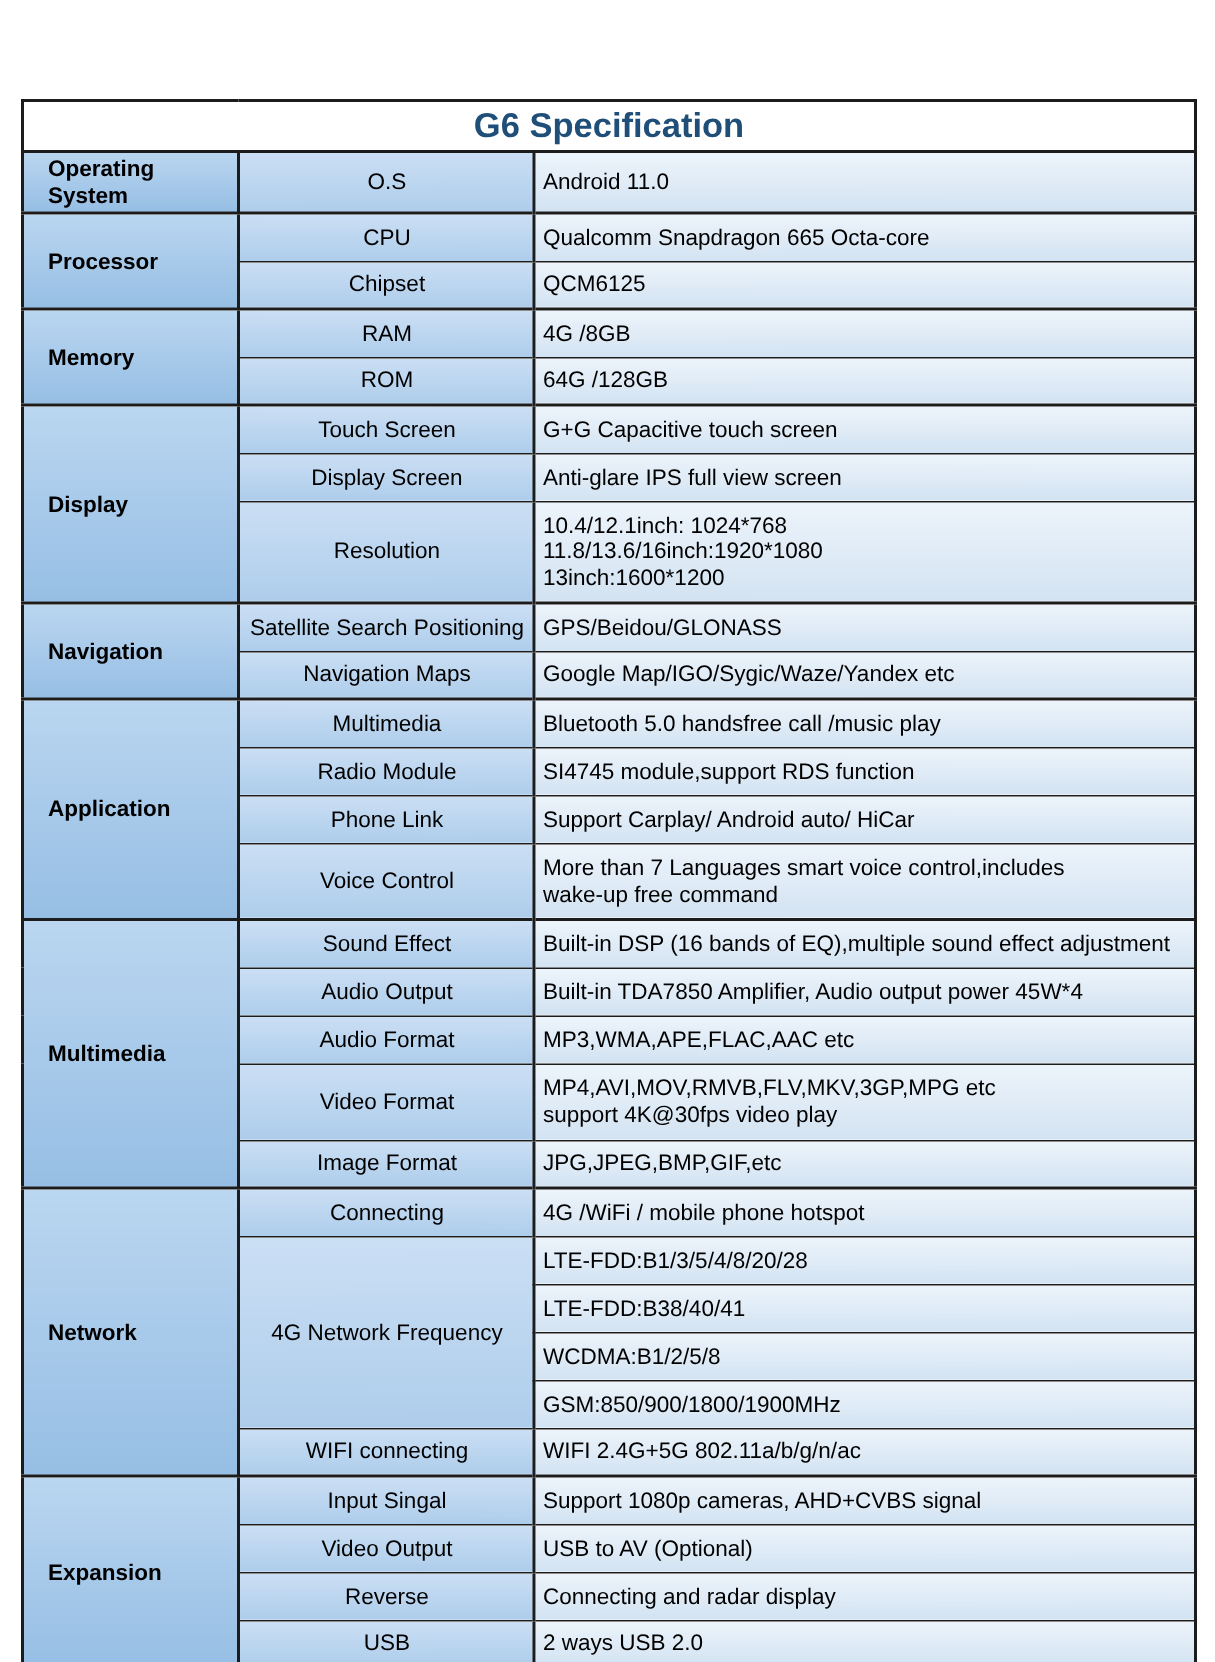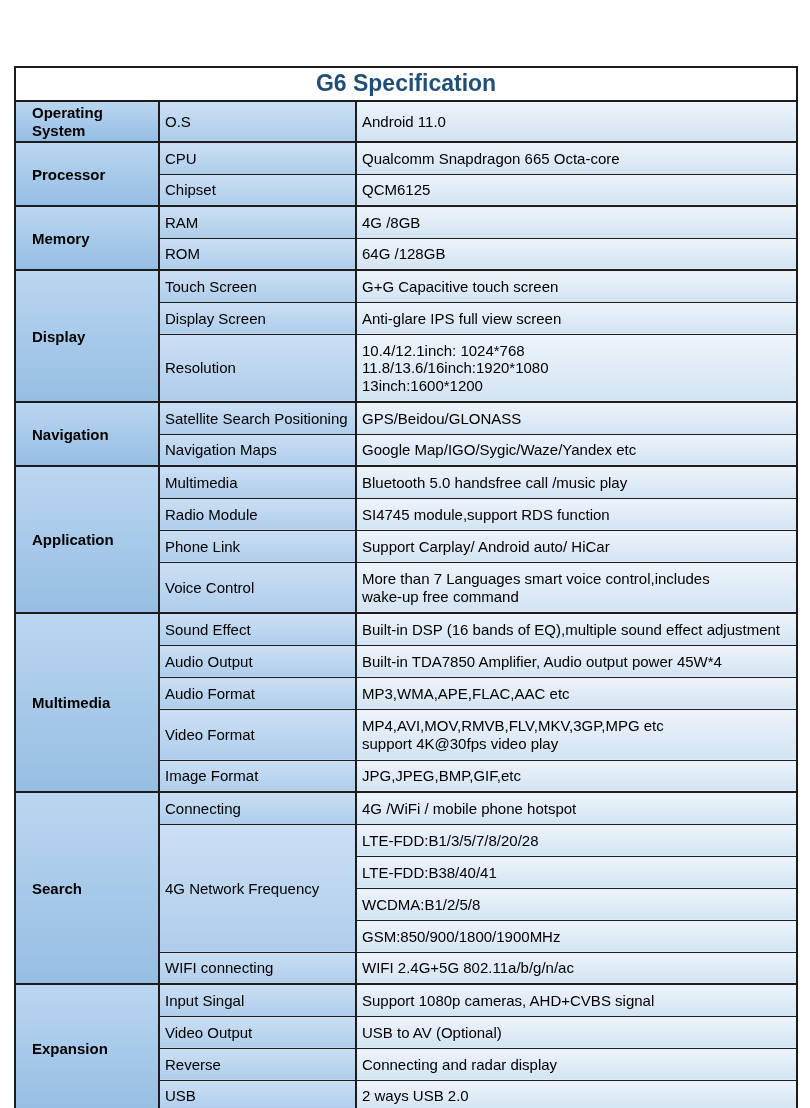--- a/index.html
+++ b/index.html
@@ -48,20 +48,21 @@
   tr.section-start td { border-top: 2px solid var(--border, #1c1c1c); }
   td.cat {
     font-weight: bold;
     background: linear-gradient(180deg, var(--category-bg-top, #BAD6F0), var(--category-bg-bottom, #96BEE4));
     border-right: 2px solid var(--border, #1c1c1c);
     padding-left: 16px;
   }
   td.item {
     background: linear-gradient(180deg, var(--item-bg-top, #CBDFF4), var(--item-bg-bottom, #AECDEB));
     border-right: 2px solid var(--border, #1c1c1c);
+    text-align: center;
   }
   td.value {
     background: linear-gradient(180deg, var(--value-bg-top, #EDF4FB), var(--value-bg-bottom, #D3E3F2));
     white-space: pre-line;
   }
   tr.lines-1 { height: 32px; }
   tr.lines-2 { height: 51px; padding-left: 40px; }
   tr.lines-3 { height: 68px; }
 </style>
 </head>
@@ -159,27 +160,27 @@
         <tr class="lines-2">
           <td class="item">Video Format</td>
           <td class="value">MP4,AVI,MOV,RMVB,FLV,MKV,3GP,MPG etc
 support 4K@30fps video play</td>
         </tr>
         <tr class="lines-1">
           <td class="item">Image Format</td>
           <td class="value">JPG,JPEG,BMP,GIF,etc</td>
         </tr>
         <tr class="section-start lines-1">
-          <td class="cat" rowspan="6">Search</td>
+          <td class="cat" rowspan="6">Network</td>
           <td class="item">Connecting</td>
           <td class="value">4G /WiFi / mobile phone hotspot</td>
         </tr>
         <tr class="lines-1">
           <td class="item" rowspan="4">4G Network Frequency</td>
-          <td class="value">LTE-FDD:B1/3/5/7/8/20/28</td>
+          <td class="value">LTE-FDD:B1/3/5/4/8/20/28</td>
         </tr>
         <tr class="lines-1">
           <td class="value">LTE-FDD:B38/40/41</td>
         </tr>
         <tr class="lines-1">
           <td class="value">WCDMA:B1/2/5/8</td>
         </tr>
         <tr class="lines-1">
           <td class="value">GSM:850/900/1800/1900MHz</td>
         </tr>

